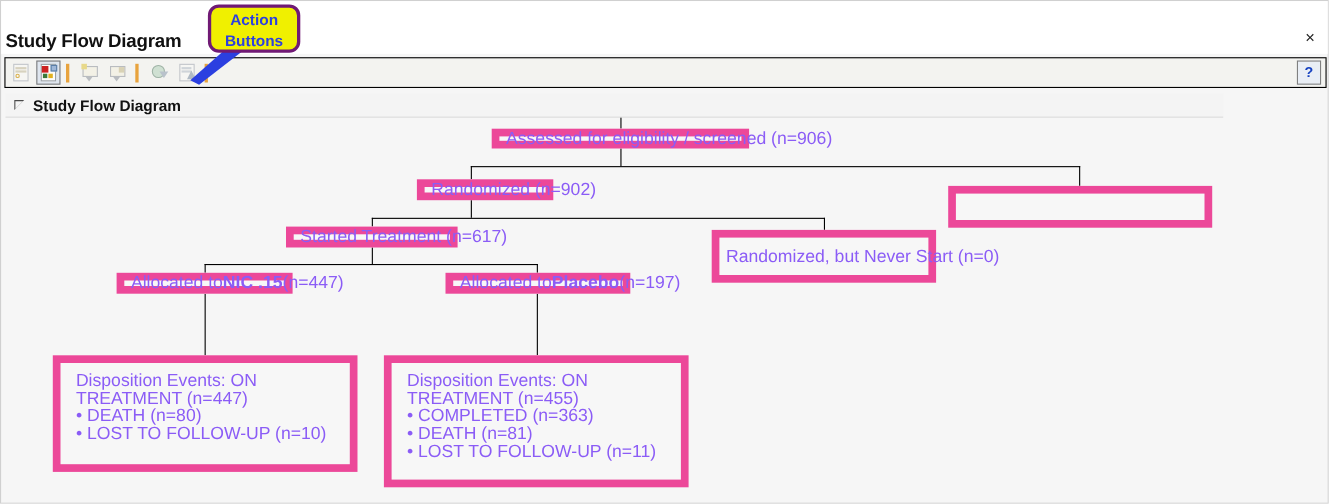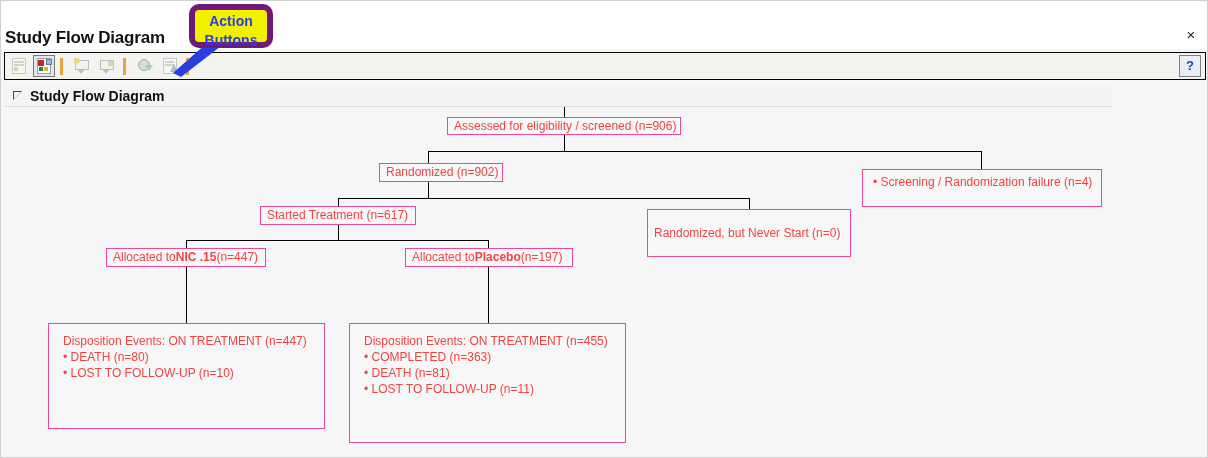--- a/index.html
+++ b/index.html
@@ -107,21 +107,21 @@
 
   
   #callout-arrow {
     position: absolute; left: 168px; top: 28px; width: 110px; height: 50px;
     pointer-events: none;
   }
   #callout {
     position: absolute; left: 188px; top: 3px;
     width: 84px; height: 44px;
     background: #f0f000;
-    border: 6px solid #701a75;
+    border: 3px solid #701a75;
     border-radius: 10px;
     text-align: center;
     color: #2b3fe0;
     font-weight: bold; font-size: 14px;
     line-height: 19px;
     padding-top: 2px;
     z-index: 5;
   }
 
   
@@ -154,23 +154,23 @@
   }
 
   
   #diagram {
     position: absolute; left: 0; top: 106px;
     width: 1208px; height: 352px;
   }
   .node {
     position: absolute;
     background: #f7f7f7;
-    border: 1px solid #ec4899;
-    font-size: 12px;
-    color: #ef4444;
+    border: 7px solid #ec4899;
+    font-size: 16px;
+    color: #8b5cf6;
     white-space: nowrap;
     line-height: 15px;
   }
   .node.one-line {
     display: flex; align-items: center;
     padding: 0 6px;
   }
   .node.multi {
     padding: 9px 12px 0 14px;
     white-space: normal;
@@ -293,21 +293,20 @@
 
     <div class="node one-line" style="left:446px;top:10px;width:234px;height:18px;">
       <span>Assessed for eligibility / screened (n=906)</span>
     </div>
 
     <div class="node one-line" style="left:378px;top:56px;width:124px;height:19px;">
       <span>Randomized (n=902)</span>
     </div>
 
     <div class="node multi" style="left:861px;top:62px;width:240px;height:38px;padding:4px 0 0 10px;">
-      <span class="ln">• Screening / Randomization failure  (n=4)</span>
     </div>
 
     <div class="node one-line" style="left:259px;top:99px;width:156px;height:19px;">
       <span>Started Treatment (n=617)</span>
     </div>
 
     <div class="node one-line" style="left:646px;top:102px;width:204px;height:48px;">
       <span>Randomized, but Never Start (n=0)</span>
     </div>
 

